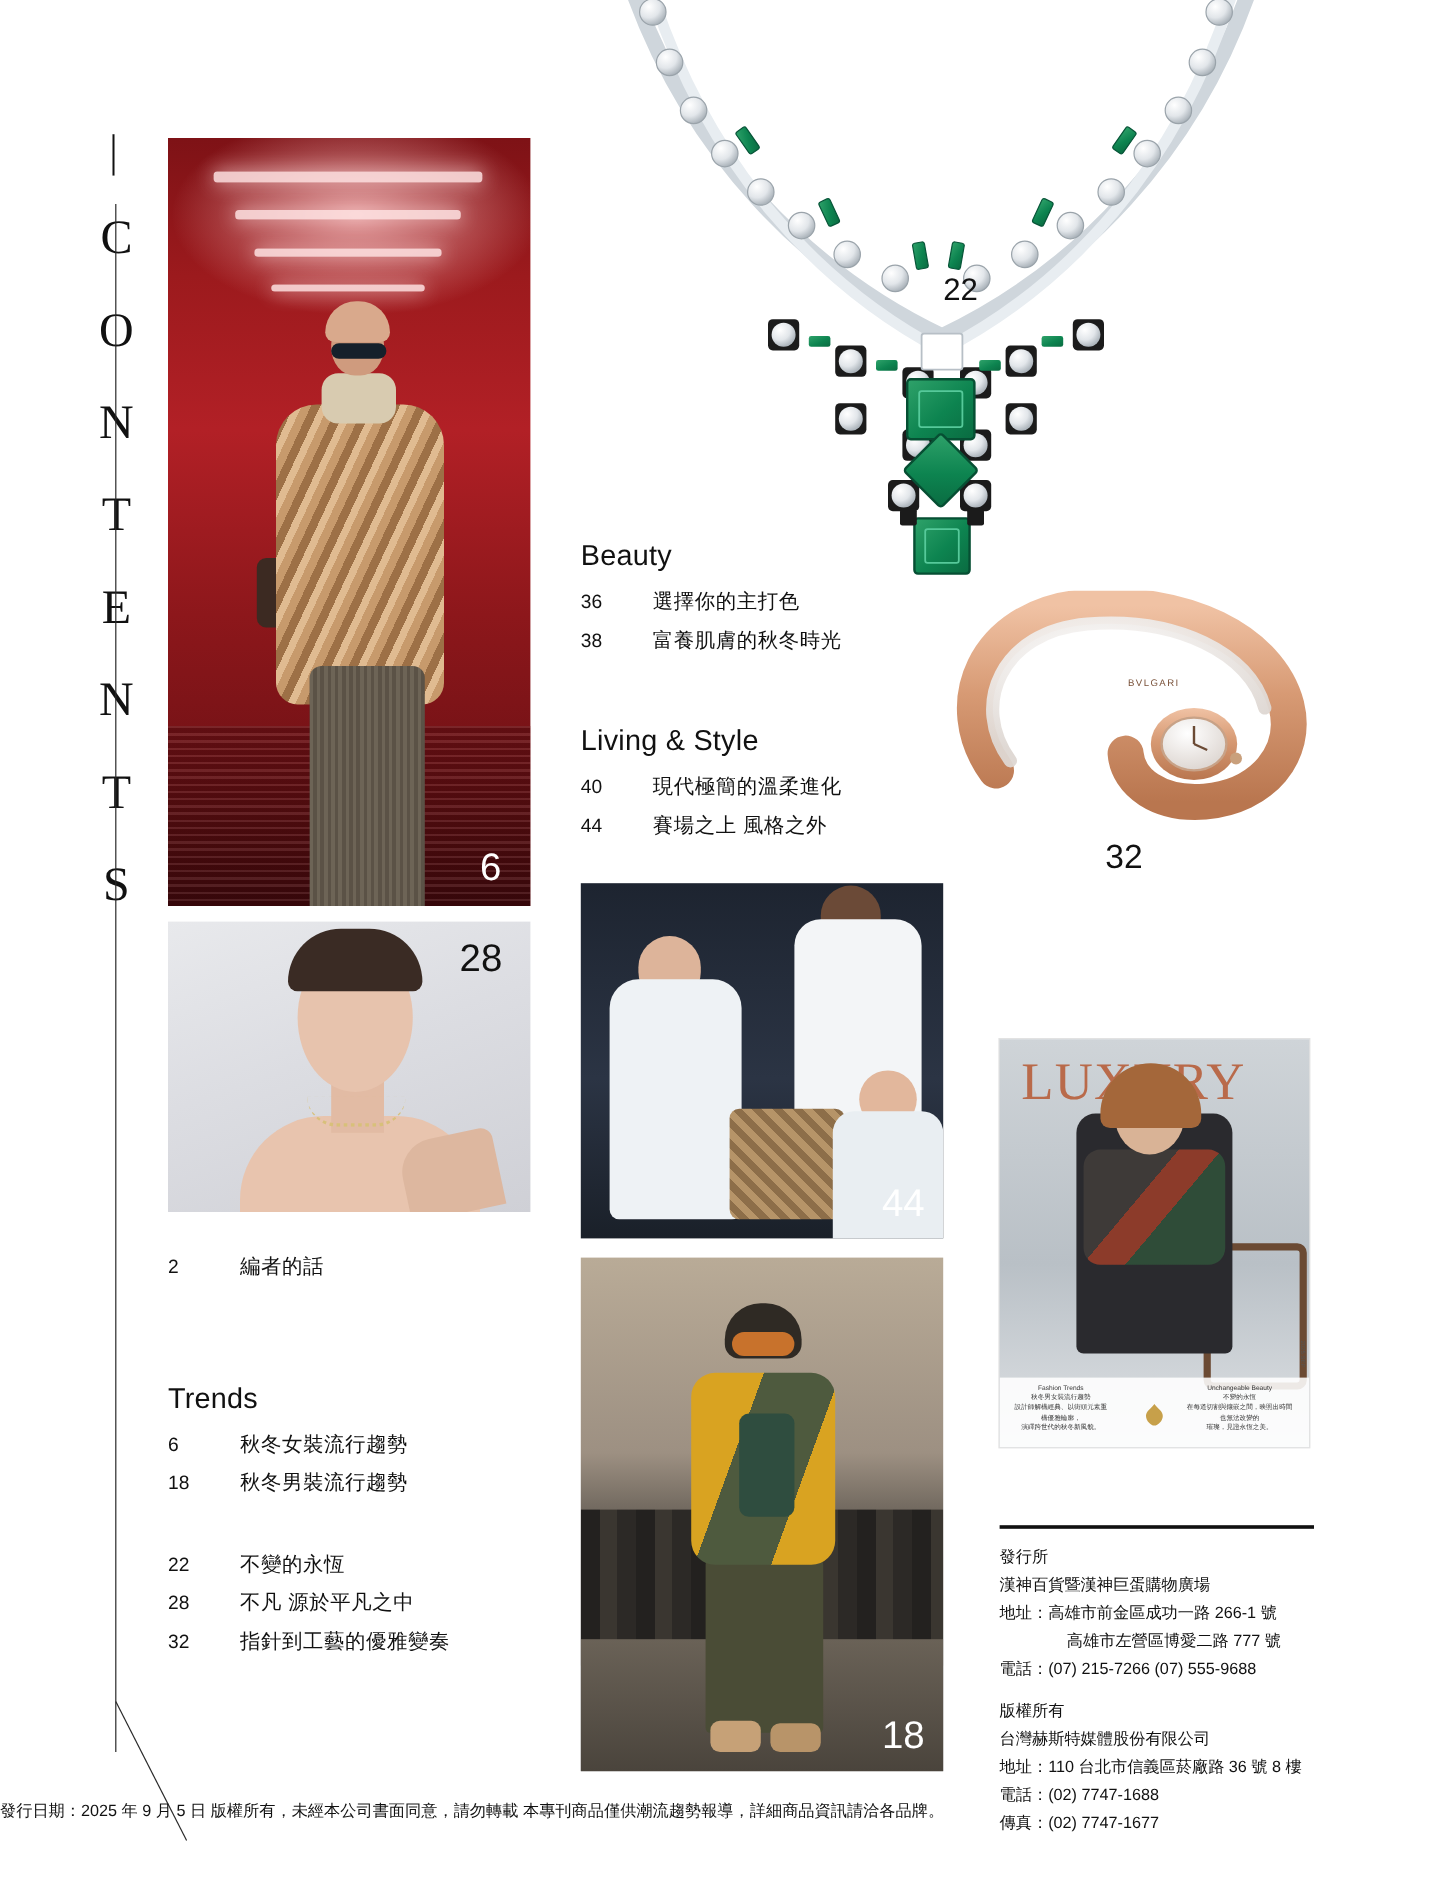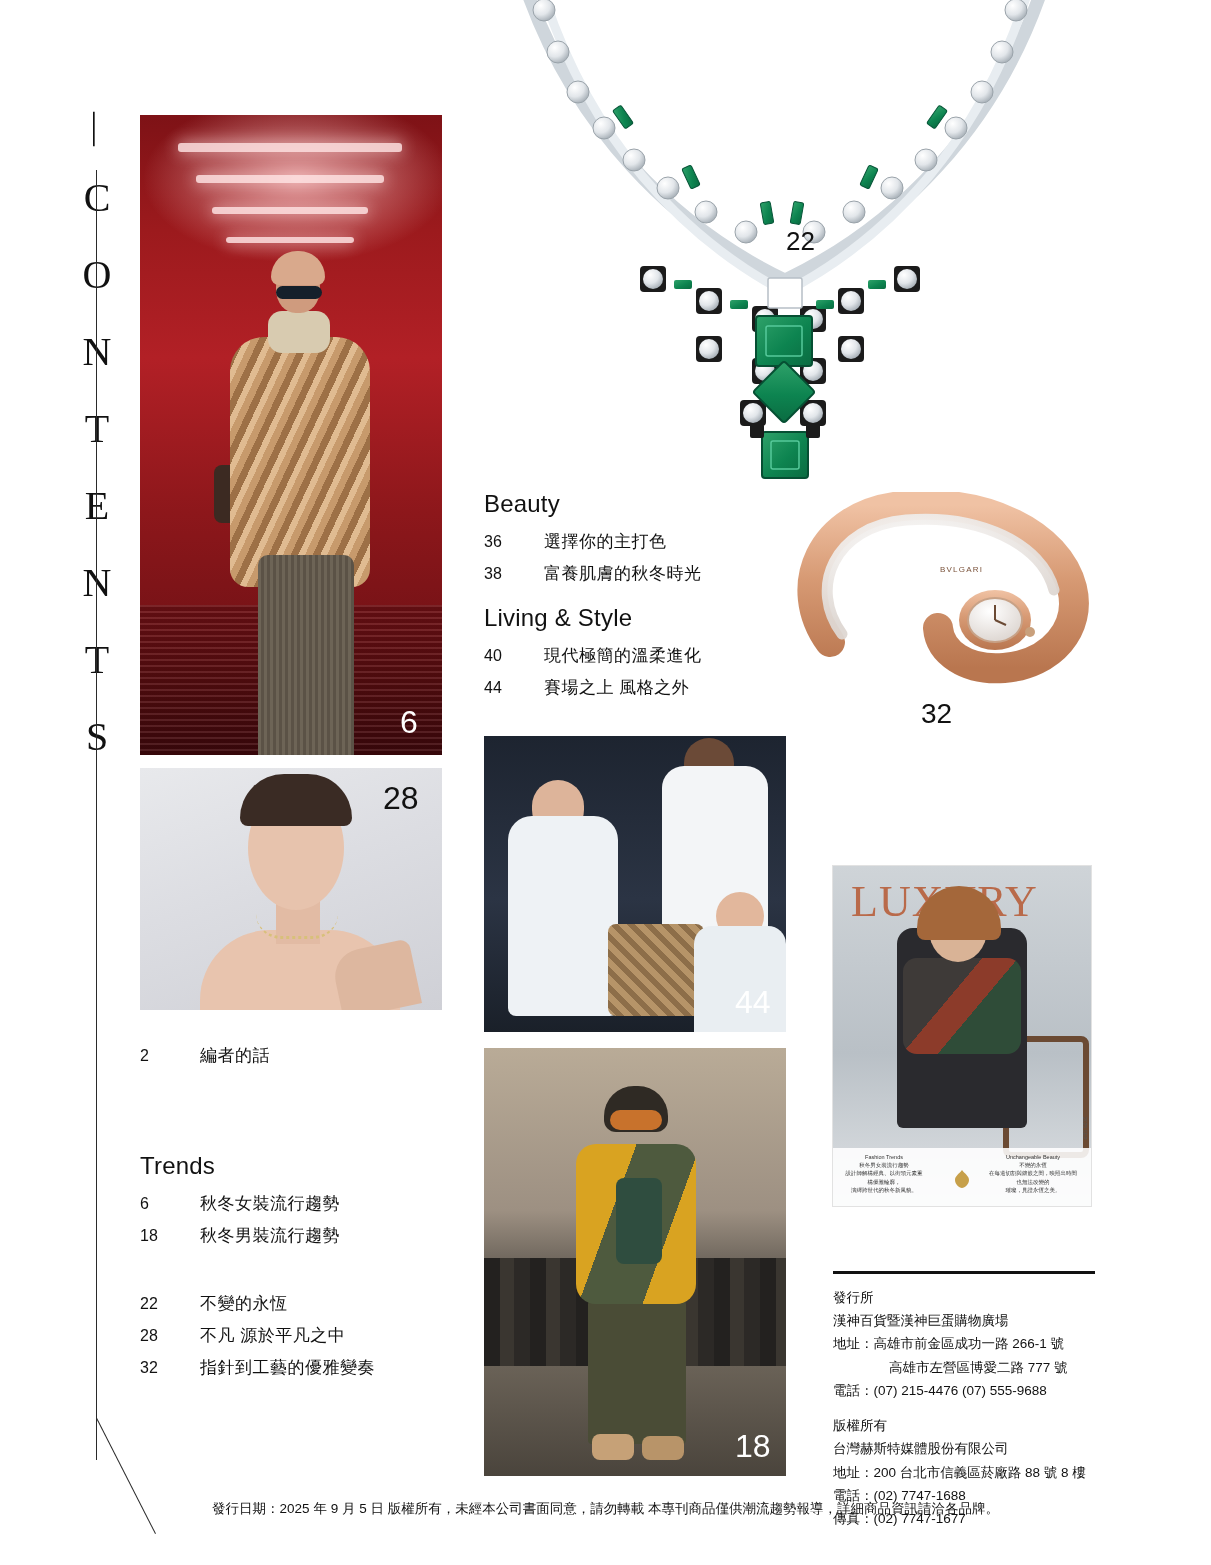--- a/index.html
+++ b/index.html
@@ -213,21 +213,21 @@
     text-align: left;
     padding-right: 16px;
     font-size: 16px;
     font-family: "Liberation Sans", sans-serif;
   }
   .toc-row .t {
     font-size: 17px;
     letter-spacing: .5px;
   }
 
-  #sec-beauty  { left: 484px; top: 490px; width: 300px; }
+  #sec-beauty  { left: 484px; top: 450px; width: 300px; }
   #sec-living  { left: 484px; top: 604px; width: 300px; }
   #sec-editor  { left: 140px; top: 1044px; width: 320px; }
   #sec-trends  { left: 140px; top: 1152px; width: 320px; }
   #sec-jewelry { left: 140px; top: 1292px; width: 340px; }
 
   
   #colophon {
     position: absolute;
     left: 833px;
     top: 1236px;
@@ -243,21 +243,20 @@
     margin-bottom: 12px;
   }
   #colophon .grp { margin-bottom: 12px; }
   #colophon .indent { padding-left: 56px; text-indent: 0; }
 
   
   #footer {
     position: absolute;
     left: 0; right: 0;
     top: 1500px;
-    text-align: center;
     font-size: 13.5px;
     color: #111;
   }
 </style>
 </head>
 <body>
 
 <div id="contents-vertical">
   <div class="dash">—</div>
   <div class="ch">C</div>
@@ -550,24 +549,24 @@
   </div>
 </div>
 
 <div id="colophon">
   <div class="rule"></div>
   <div class="grp">
     <div>發行所</div>
     <div>漢神百貨暨漢神巨蛋購物廣場</div>
     <div>地址：高雄市前金區成功一路 266-1 號</div>
     <div class="indent">高雄市左營區博愛二路 777 號</div>
-    <div>電話：(07) 215-4476   (07) 555-9688</div>
+    <div>電話：(07) 215-7266   (07) 555-9688</div>
   </div>
   <div class="grp">
     <div>版權所有</div>
     <div>台灣赫斯特媒體股份有限公司</div>
-    <div>地址：200 台北市信義區菸廠路 88 號 8 樓</div>
+    <div>地址：110 台北市信義區菸廠路 36 號 8 樓</div>
     <div>電話：(02) 7747-1688</div>
     <div>傳真：(02) 7747-1677</div>
   </div>
 </div>
 
 <div id="footer">發行日期：2025 年 9 月 5 日   版權所有，未經本公司書面同意，請勿轉載   本專刊商品僅供潮流趨勢報導，詳細商品資訊請洽各品牌。</div>
 
 </body></html>

